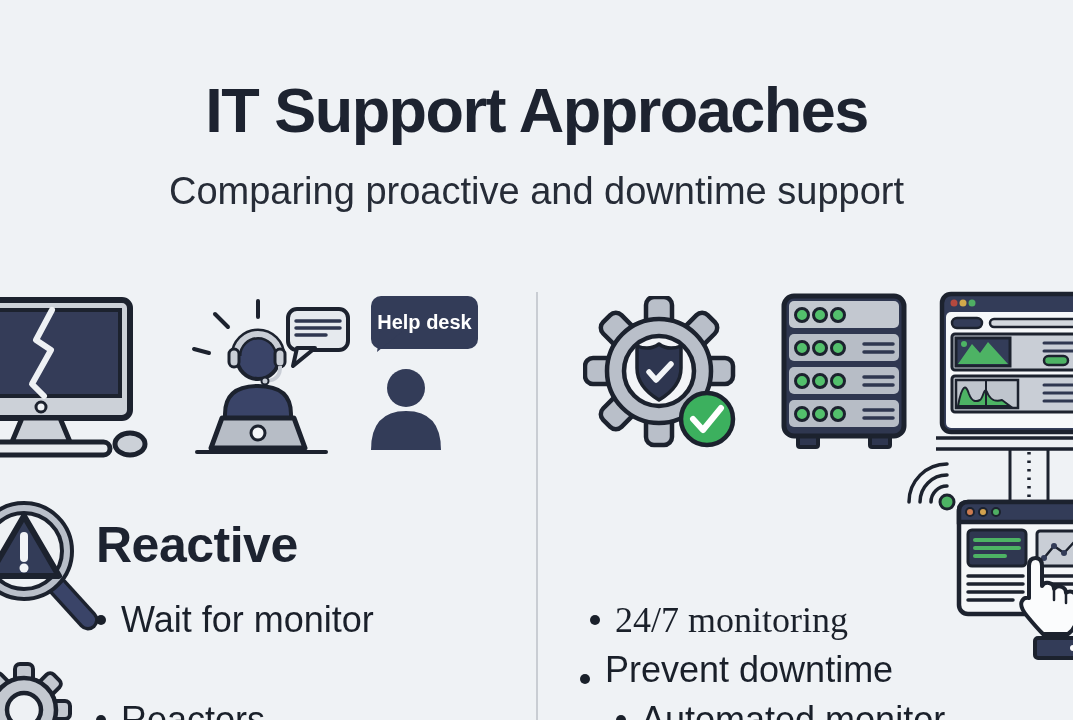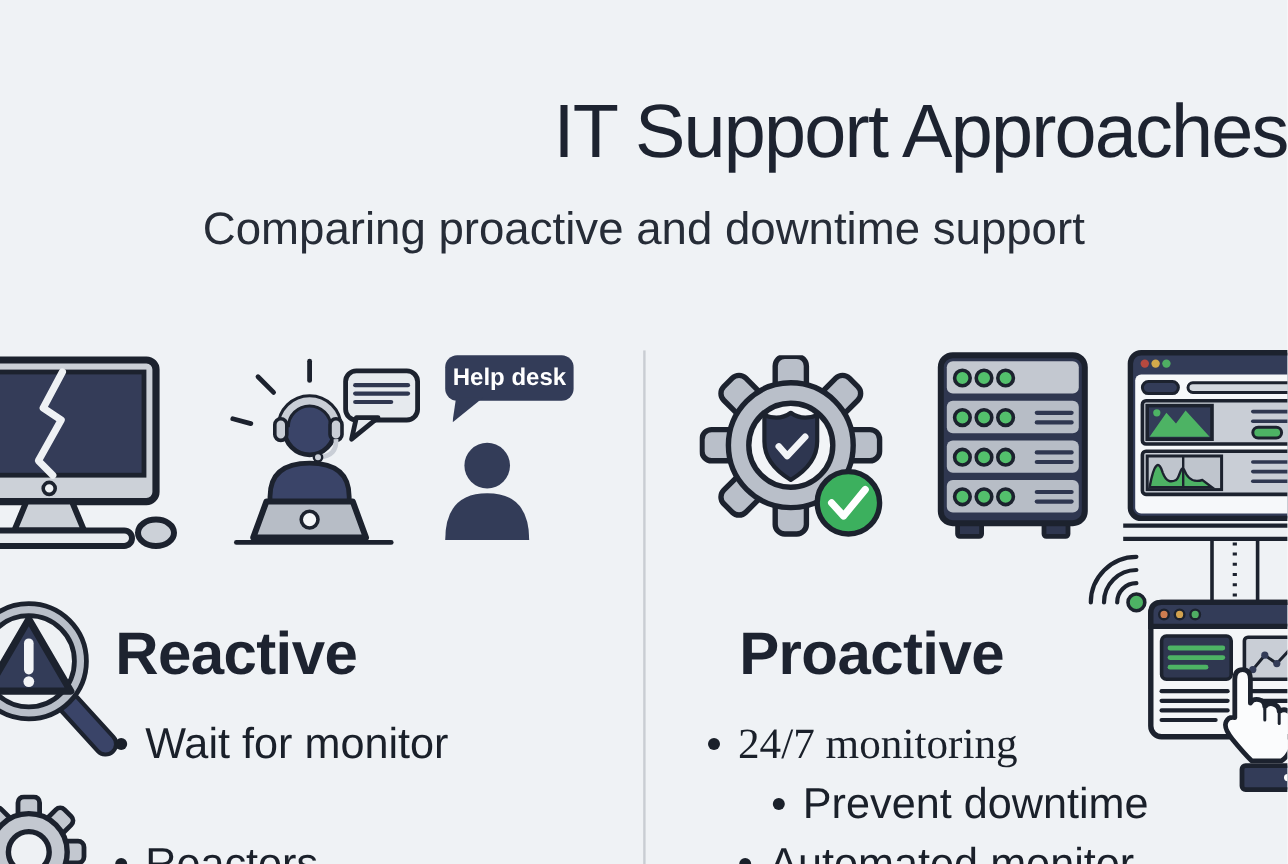--- a/index.html
+++ b/index.html
@@ -4,41 +4,41 @@
 <style>
   html,body{margin:0;padding:0;}
   #stage{
     position:relative;width:1073px;height:720px;overflow:hidden;
     background:#eff2f5;
     font-family:"Liberation Sans","DejaVu Sans",sans-serif;
     color:#1d2330;
   }
   .abs{position:absolute;}
   .page-title{
-    left:0;top:74px;width:1073px;text-align:right;
-    font-size:63px;font-weight:400;letter-spacing:-1.5px;color:#1d2330;
+    left:0;top:74px;width:1073px;text-align:center;
+    font-size:63px;font-weight:700;letter-spacing:-1.5px;color:#1d2330;
   }
   .page-subtitle{
     left:0;top:170px;width:1073px;text-align:center;
     font-size:38px;font-weight:400;color:#262c37;
   }
   .divider{
     left:536px;top:292px;width:2px;height:428px;background:#c9cdd3;
   }
   .col-heading{
     font-size:50px;font-weight:700;color:#1d2330;letter-spacing:-0.5px;
   }
   .bullet-row{display:flex;align-items:flex-start;}
   .bullet-dot{
     width:10px;height:10px;border-radius:50%;background:#1a202a;
     margin:17px 15px 0 0;flex:0 0 aupx;
   }
   .bullet-text{font-size:36px;line-height:44px;color:#1a202a;white-space:nowrap;}
   .helpdesk-tag{
-    left:371px;top:296px;width:107px;height:38px;background:#333c58;
+    left:371px;top:296px;width:107px;height:53px;background:#333c58;
     border-radius:10px;display:flex;align-items:center;justify-content:center;
     color:#ffffff;font-size:20px;font-weight:700;
   }
   .helpdesk-tail{
     left:377px;top:331px;width:26px;height:21px;background:#333c58;
     clip-path:polygon(0 100%, 12% 0, 100% 0);
   }
   svg{display:block;}
 </style>
 </head>
@@ -277,27 +277,26 @@
       <rect x="49" y="2" width="18" height="22" rx="5" transform="rotate(135 58 48)"></rect>
       <rect x="49" y="2" width="18" height="22" rx="5" transform="rotate(180 58 48)"></rect>
       <rect x="49" y="2" width="18" height="22" rx="5" transform="rotate(225 58 48)"></rect>
       <rect x="49" y="2" width="18" height="22" rx="5" transform="rotate(270 58 48)"></rect>
       <rect x="49" y="2" width="18" height="22" rx="5" transform="rotate(315 58 48)"></rect>
     </g>
     <circle cx="58" cy="48" r="32" fill="#c3c8d0" stroke="#1c222e" stroke-width="4.5"></circle>
     <circle cx="58" cy="48" r="17" fill="#eef1f4" stroke="#1c222e" stroke-width="4.5"></circle>
   </svg>
 
-  <div class="abs col-heading" style="left:616px;top:516px;">Proactive</div>
 
   <div class="abs bullet-row" style="left:590px;top:598px;font-family:Liberation Serif, serif;">
     <span class="bullet-dot"></span>
     <span class="bullet-text">24/7 monitoring</span>
   </div>
-  <div class="abs bullet-row" style="left:644px;top:648px;">
+  <div class="abs bullet-row" style="left:580px;top:648px;align-items:center;">
     <span class="bullet-dot"></span>
     <span class="bullet-text">Prevent downtime</span>
   </div>
   <div class="abs bullet-row" style="left:616px;top:698px;">
     <span class="bullet-dot"></span>
     <span class="bullet-text">Automated monitor</span>
   </div>
 
 </div>
 

